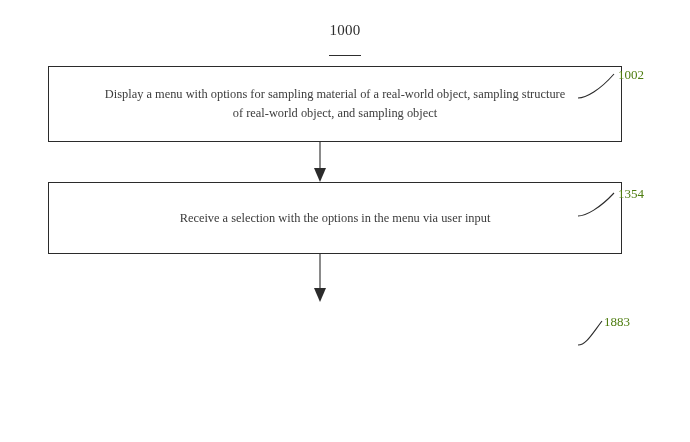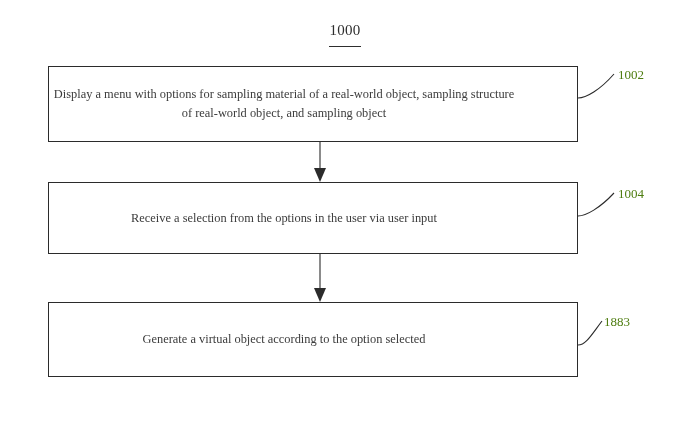--- a/index.html
+++ b/index.html
@@ -32,33 +32,34 @@
     top: 21px;
     width: 690px;
     text-align: center;
     font-size: 15px;
     letter-spacing: 0.3px;
     color: #2e2e2e;
     line-height: 18px;
   }
   .fig-title span {
     border-bottom: 1.4px solid #2e2e2e;
-    padding-bottom: 8px;
+    padding-bottom: 17px;
   }
 
   
   .flow-box {
     position: absolute;
     left: 48px;
-    width: 530px;
+    width: 574px;
     box-sizing: border-box;
     border: 1.6px solid #2b2b2b;
     background: #ffffff;
     display: flex;
     align-items: center;
+    justify-content: center;
   }
   .flow-box .box-text {
     display: block;
     width: 470px;
     text-align: center;
     font-size: 12.4px;
     line-height: 19px;
     color: #3b3b3b;
   }
 
@@ -96,27 +97,24 @@
   <div class="fig-title">
     <span>1000</span>
   </div>
 
   <div class="flow-box" id="box-1002">
     <span class="box-text">Display a menu with options for sampling material of a real-world object, sampling structure of real-world object, and sampling object</span>
   </div>
   <div class="ref-label" id="ref-1002">1002</div>
 
   <div class="flow-box" id="box-1004">
-    <span class="box-text">Receive a selection from the options in the user via user input</span>
+    <span class="box-text">Receive a selection with the options in the menu via user input</span>
   </div>
-  <div class="ref-label" id="ref-1004">1004</div>
+  <div class="ref-label" id="ref-1004">1354</div>
 
-  <div class="flow-box" id="box-1006">
-    <span class="box-text">Generate a virtual object according to the option selected</span>
-  </div>
   <div class="ref-label" id="ref-1006">1883</div>
 
   <svg id="overlay" viewBox="0 0 690 442">
 
     <g>
       <line x1="320" y1="142" x2="320" y2="174" stroke="#2b2b2b" stroke-width="1.1"></line>
       <polygon points="320,182 314,168 326,168" fill="#2b2b2b"></polygon>
     </g>
 
     <g>

